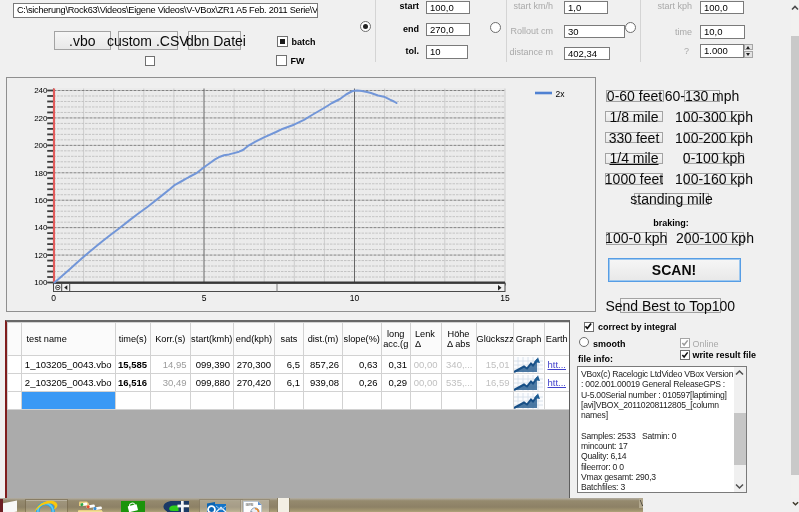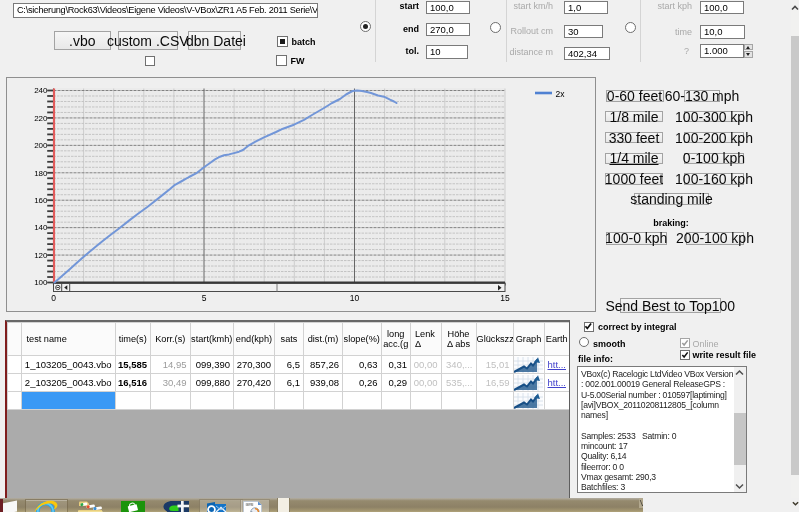--- a/index.html
+++ b/index.html
@@ -53,21 +53,21 @@
 <div class="bl" style="left:369px;top:24px;width:50px;text-align:right;">end</div>
 <div class="bl" style="left:369px;top:45.5px;width:50px;text-align:right;">tol.</div>
 <div class="in" style="left:426px;top:0.5px;width:44px;height:13.5px;">100,0</div>
 <div class="in" style="left:426px;top:22.8px;width:44px;height:13.5px;">270,0</div>
 <div class="in" style="left:426px;top:45px;width:42px;height:13.5px;">10</div>
 
 <div class="gl" style="left:483px;top:1px;width:70px;text-align:right;">start km/h</div>
 <div class="gl" style="left:483px;top:25.5px;width:70px;text-align:right;">Rollout cm</div>
 <div class="gl" style="left:483px;top:47px;width:70px;text-align:right;">distance m</div>
 <div class="in" style="left:564px;top:0.5px;width:43.5px;height:13px;">1,0</div>
-<div class="in" style="left:564px;top:24.5px;width:39px;height:13px;">30</div>
+<div class="in" style="left:564px;top:24.5px;width:61px;height:13px;">30</div>
 <div class="in" style="left:564px;top:46.5px;width:45.5px;height:13.5px;">402,34</div>
 
 <div class="gl" style="left:622px;top:1px;width:70px;text-align:right;">start kph</div>
 <div class="gl" style="left:622px;top:27px;width:70px;text-align:right;">time</div>
 <div class="gl" style="left:619px;top:46px;width:70px;text-align:right;">?</div>
 <div class="in" style="left:700px;top:0.5px;width:44px;height:13.5px;">100,0</div>
 <div class="in" style="left:700px;top:25px;width:45px;height:13.5px;">10,0</div>
 <div class="in" style="left:700px;top:44px;width:44px;height:13.5px;">1.000</div>
 <div class="ab" style="left:743.5px;top:44px;width:9px;height:13.5px;">
   <div style="position:absolute;left:0;top:0;width:9px;height:6.4px;background:#e3e3e3;border:1px solid #a5a5a5;box-sizing:border-box;"></div>
@@ -207,20 +207,21 @@
 <div class="btn" style="left:605px;top:131.6px;width:58px;height:11.8px;">330 feet</div>
 <div class="btn" style="left:684px;top:131.6px;width:60px;height:11.8px;">100-200 kph</div>
 <div class="btn" style="left:605px;top:152.5px;width:58px;height:11.8px;text-decoration:underline;">1/4 mile</div>
 <div class="btn" style="left:684px;top:152.5px;width:60px;height:11.8px;">0-100 kph</div>
 <div class="btn" style="left:605px;top:173.4px;width:58px;height:11.8px;">1000 feet</div>
 <div class="btn" style="left:684px;top:173.4px;width:60px;height:11.8px;">100-160 kph</div>
 <div class="btn" style="left:634px;top:193px;width:75px;height:12px;">standing mile</div>
 <div class="bl" style="left:640px;top:218px;width:62px;text-align:center;">braking:</div>
 <div class="btn" style="left:605.5px;top:232.2px;width:61.5px;height:12.5px;">100-0 kph</div>
 <div class="btn" style="left:686px;top:232.2px;width:58px;height:12.5px;">200-100 kph</div>
+<div class="btn" style="left:607.5px;top:258.3px;width:133px;height:23.4px;border:1px solid #569de5;box-shadow:inset 0 0 0 1px #9ec8ef;font-weight:bold;">SCAN!</div>
 <div class="btn" style="left:619.5px;top:298px;width:101.5px;height:15px;">Send Best to Top100</div>
 
 <div class="ab" style="left:5px;top:320px;width:565px;height:178px;background:#ababab;border-left:2px solid #7f1d1d;border-top:2px solid #686868;border-right:1px solid #5e5e5e;box-sizing:border-box;overflow:hidden;">
   <table style="border-collapse:collapse;table-layout:fixed;width:562px;font-family:'Liberation Sans',sans-serif;font-size:9.5px;color:#000;background:#fff;">
   <colgroup>
           <col style="width:13.5px">
           <col style="width:94px">
           <col style="width:35.5px">
           <col style="width:39.5px">
           <col style="width:43.5px">

